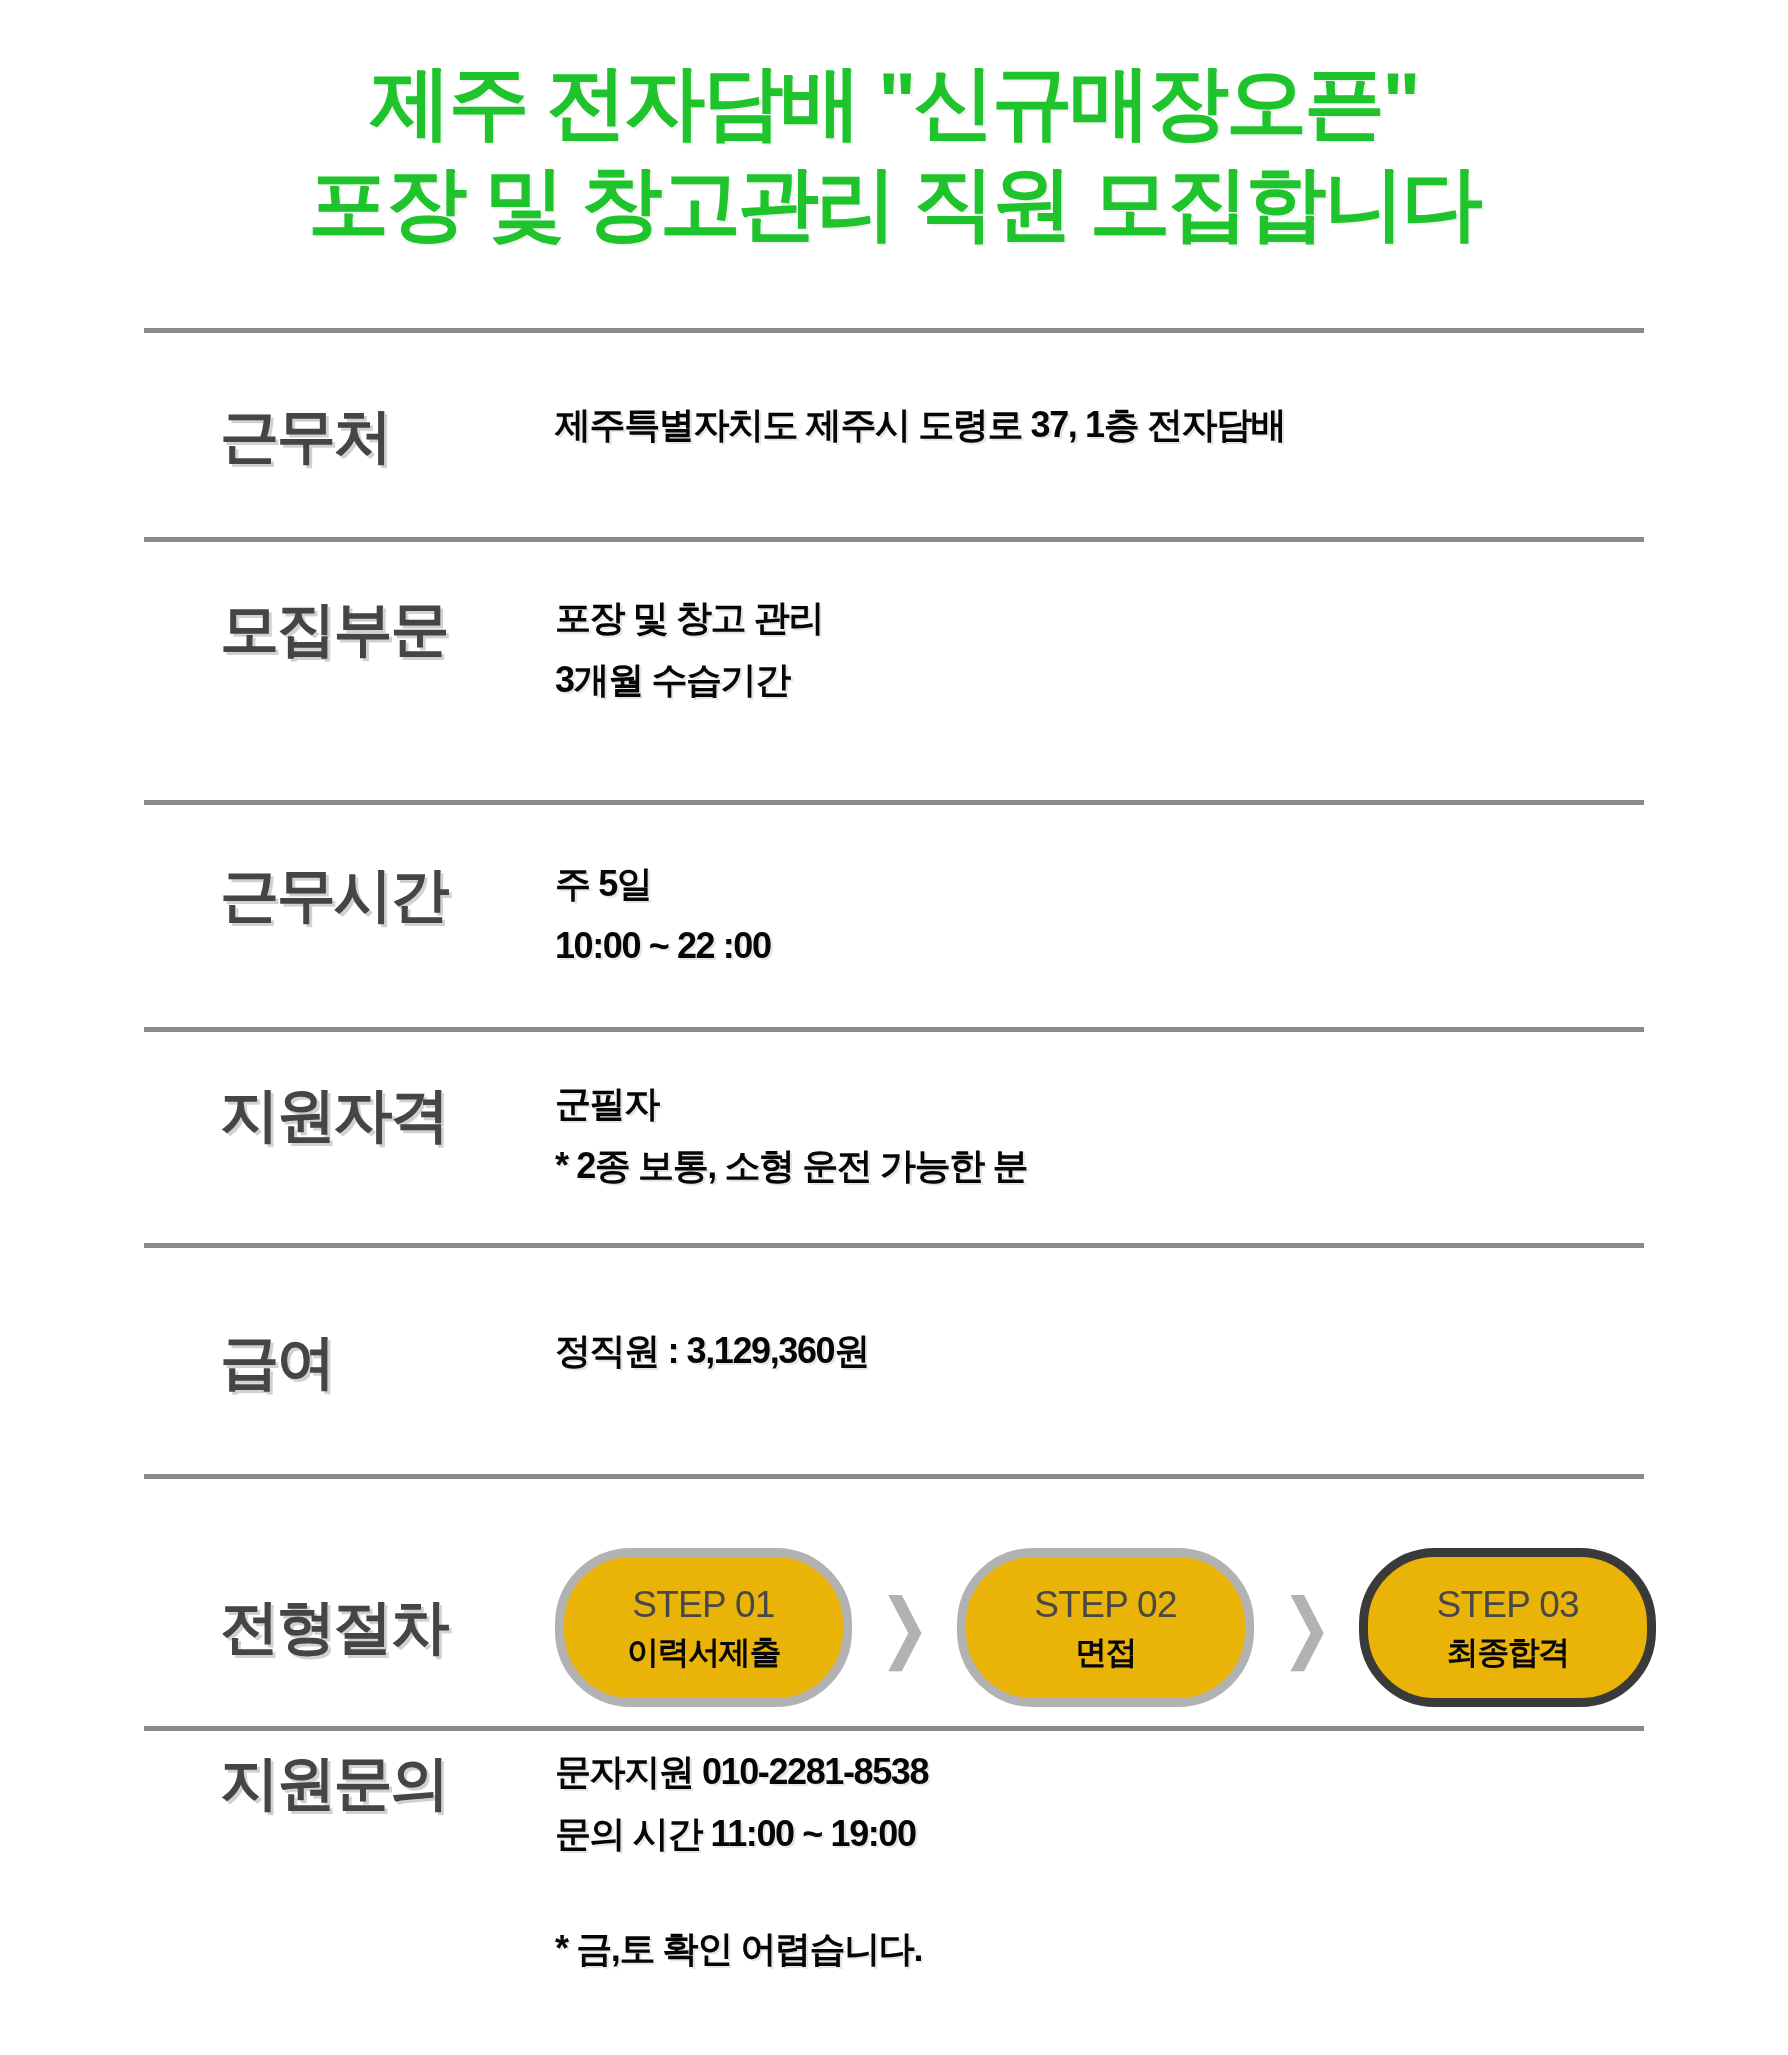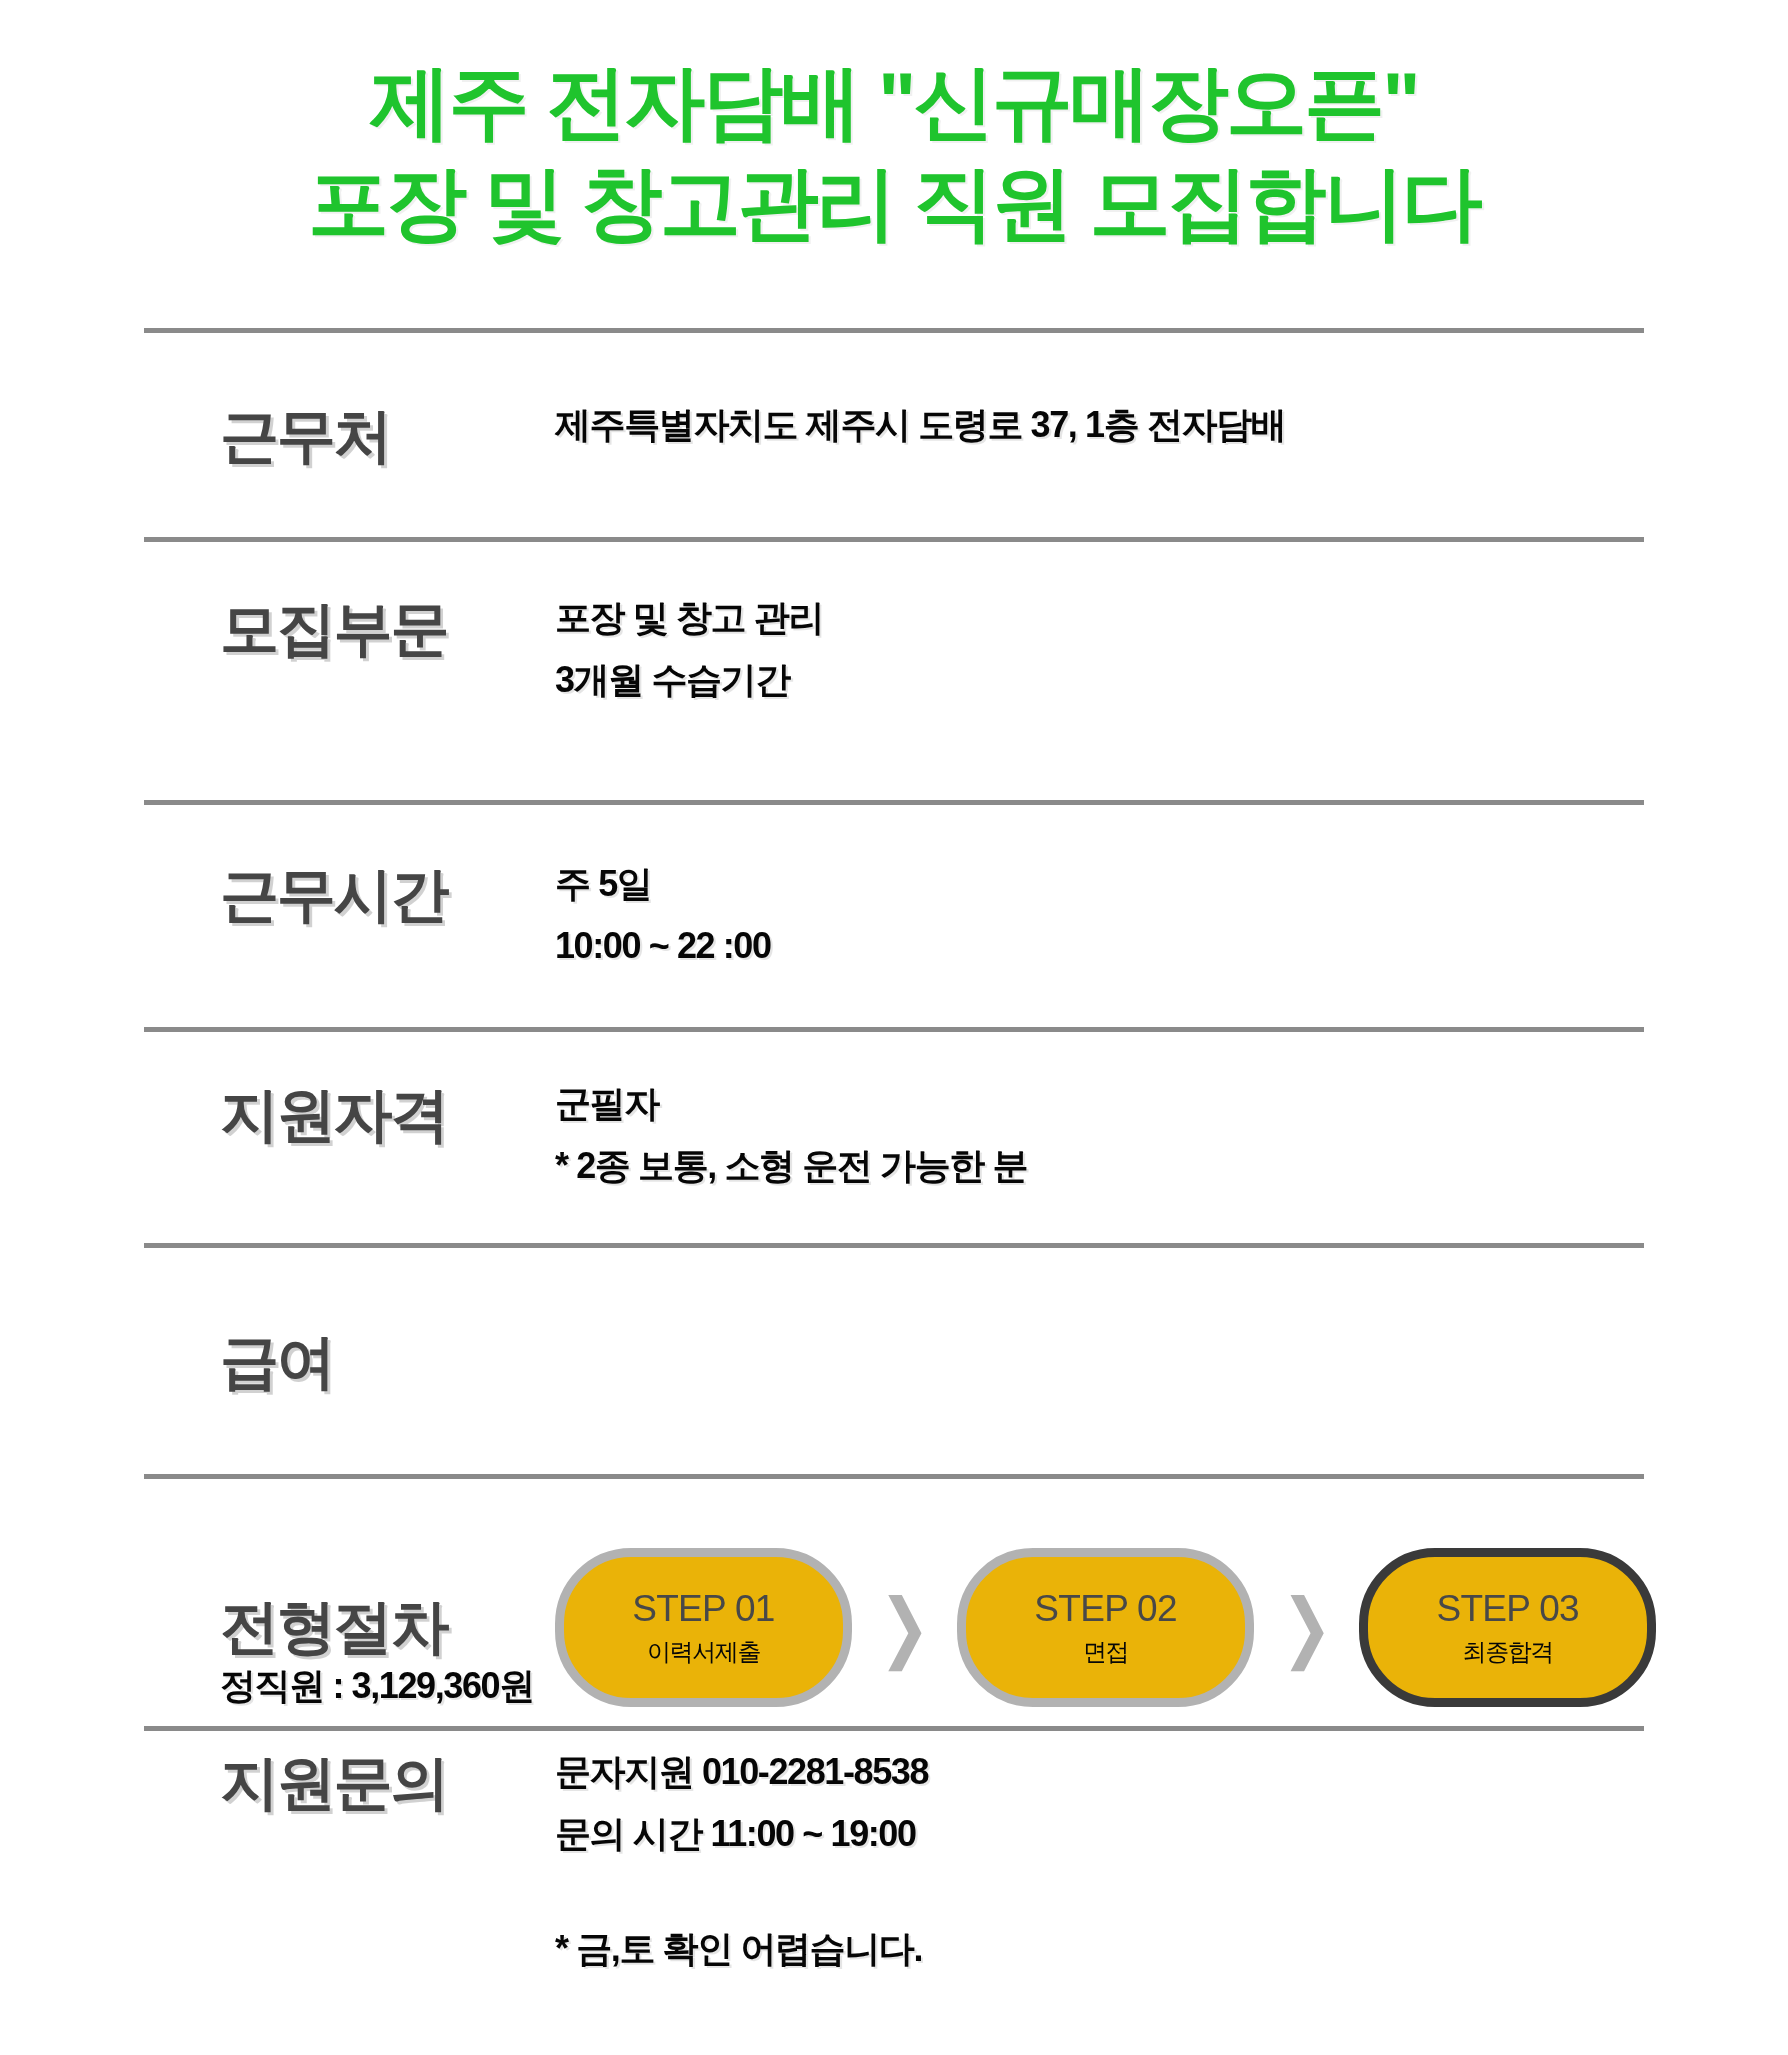--- a/index.html
+++ b/index.html
@@ -61,21 +61,21 @@
     margin-bottom: 26px;
     text-shadow: 2.2px 2.2px 0 rgba(0,0,0,0.10);
     white-space: nowrap;
   }
   .gap-top { margin-top: 79px; }
   
   .row-workplace   { height: 209px; padding-top: 74px; }
   .row-positions   { height: 263px; padding-top: 58px;  }
   .row-hours       { height: 227px; padding-top: 61px;  }
   .row-qualify     { height: 216px; padding-top: 54px;  }
-  .row-salary      { height: 231px; padding-top: 85px; flex-direction: column; }
+  .row-salary      { height: 231px; padding-top: 85px; }
   .row-process     { height: 252px; padding-top: 49px; align-items: center;  }
   .row-contact     { height: 329px; padding-top: 23px;  }
   
   .steps {
     display: flex;
     align-items: center;
   }
   .pill {
     box-sizing: border-box;
     width: 297px;
@@ -92,22 +92,22 @@
   .pill.dark { border-color: #3a3a3a; }
   .pill-step {
     font-size: 37px;
     font-weight: 500;
     letter-spacing: -0.7px;
     color: #484848;
     line-height: 1;
   }
   .pill-name {
     margin-top: 13px;
-    font-size: 24px;
-    font-weight: 400;
+    font-size: 32px;
+    font-weight: 700;
     letter-spacing: -1.4px;
     color: #070707;
     line-height: 1;
     white-space: nowrap;
   }
   .chev {
     flex: 0 0 auto;
     margin: 0 27px;
     font-size: 61px;
     font-weight: 700;

